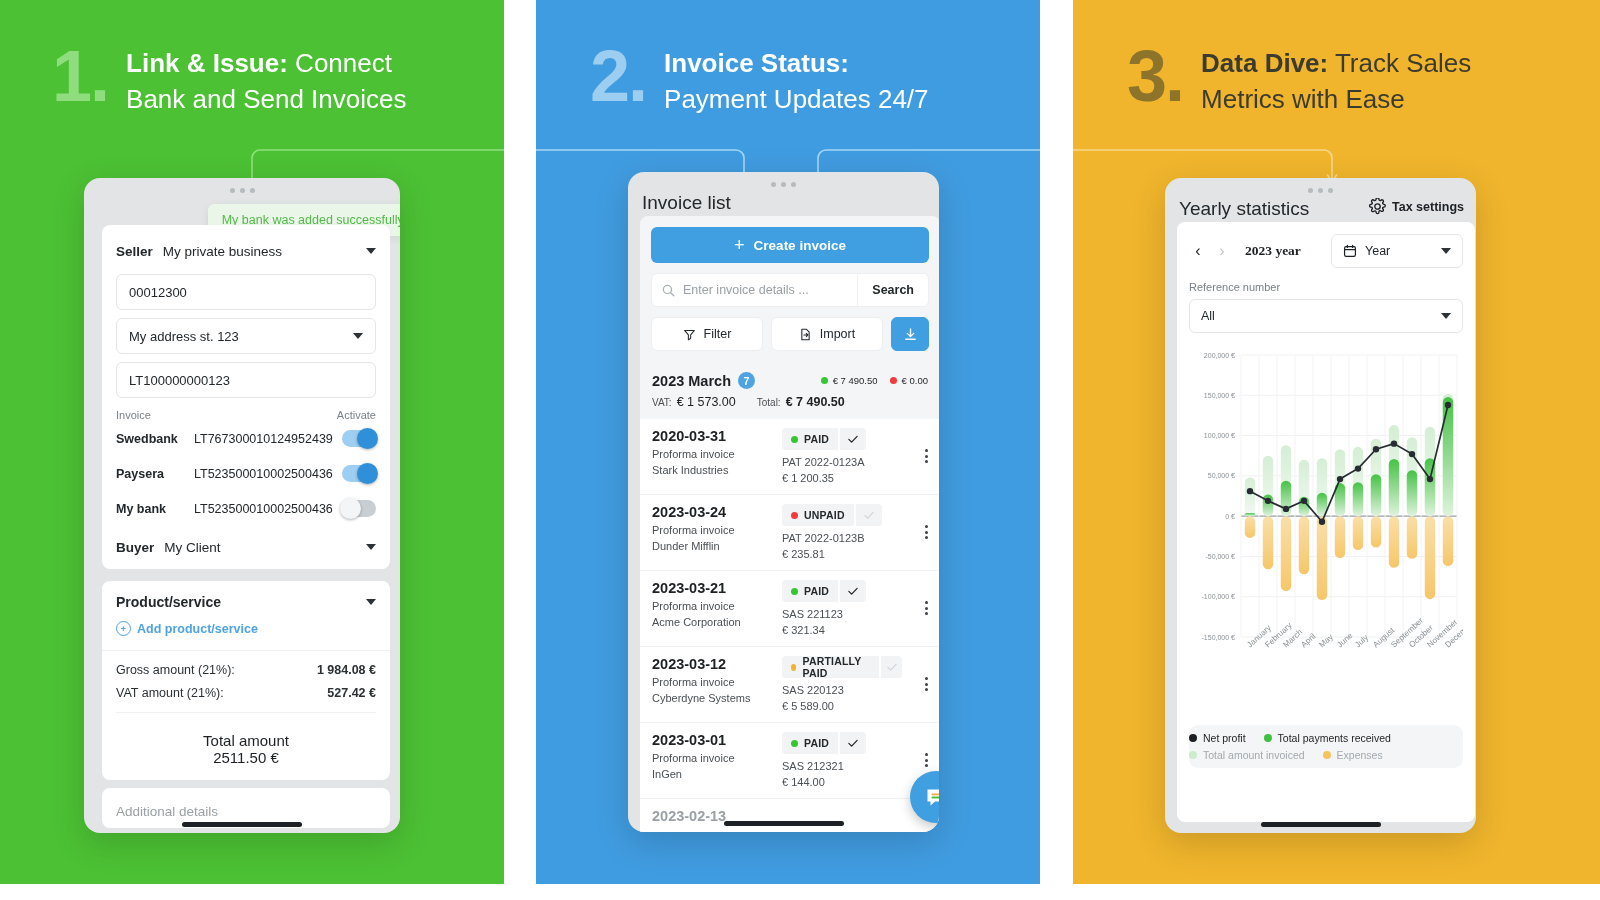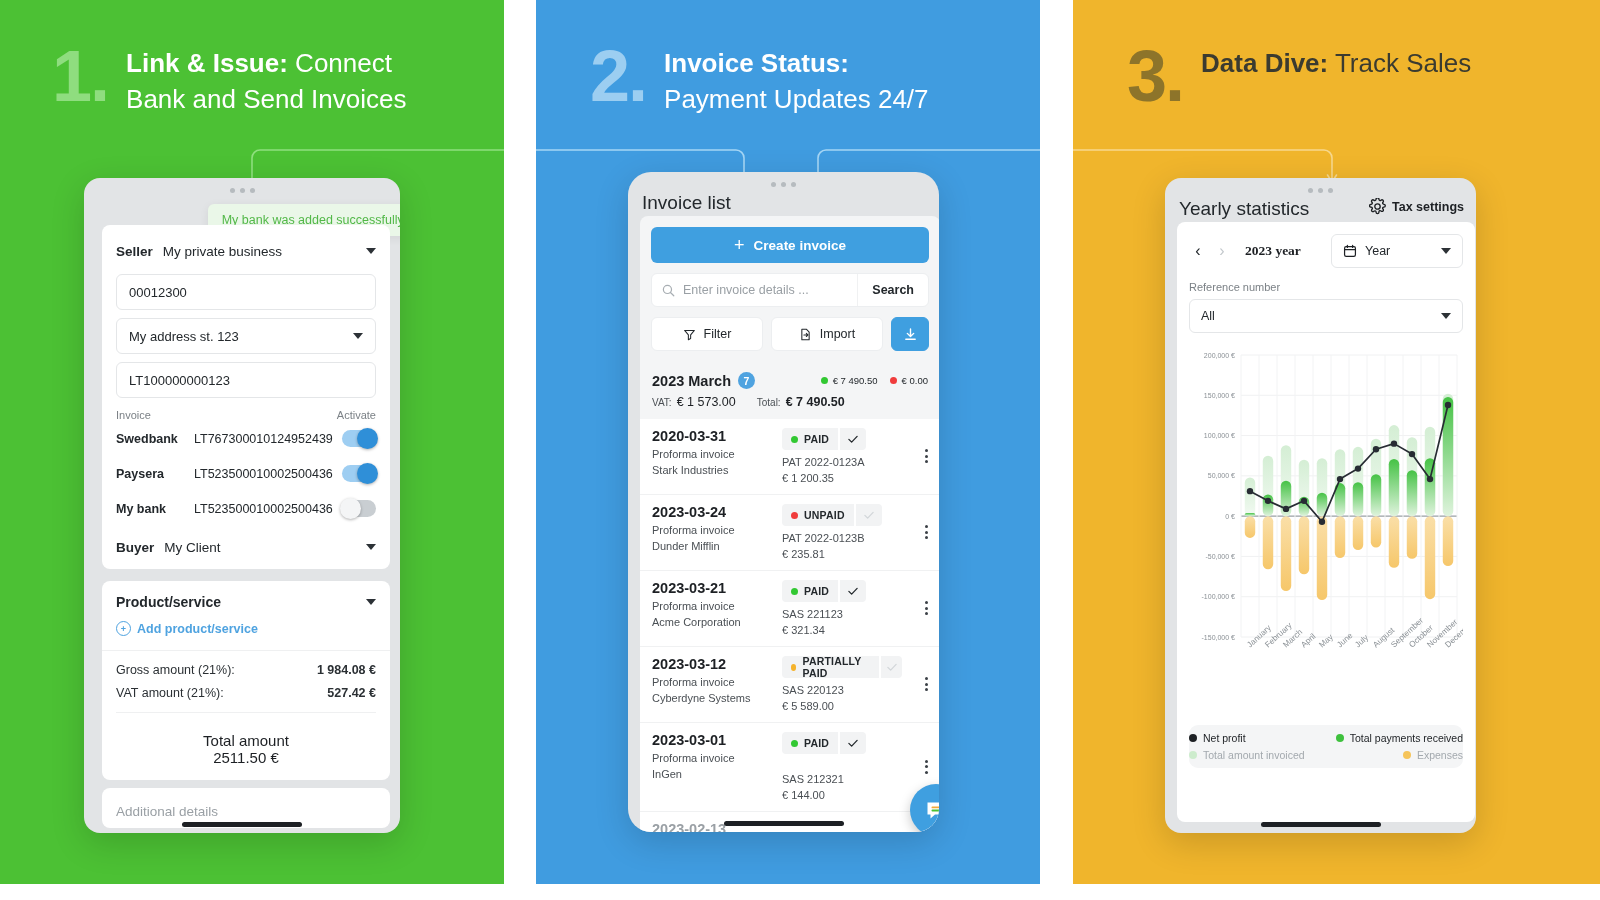--- a/index.html
+++ b/index.html
@@ -118,21 +118,21 @@
          box-shadow: 0 4px 12px rgba(0,0,0,.22); }
 
   
   .s3 { position: absolute; left: 12px; top: 44px; width: 298px; }
   .navbtn { font-size: 16px; color: #23282c; width: 18px; text-align: center; }
   .navbtn.dim { color: #c3c8cc; }
   .fld { height: 34px; border: 1px solid #e4e6e8; border-radius: 6px; background: #fff;
          display: flex; align-items: center; padding: 0 11px; font-size: 12.5px; color: #23282c; }
   .chart-wrap { position: relative; }
   .lgd { background: #f4f5f6; border-radius: 9px; padding: 7px 0; }
-  .lgd-row { display: flex; justify-content: space-between; gap: 18px; }
+  .lgd-row { display: flex; justify-content: flex-start; gap: 18px; }
   .lgd-it { display: flex; align-items: center; gap: 6px; font-size: 10.5px; }
   .lgd-it i { width: 8px; height: 8px; border-radius: 50%; display: block; }
 </style>
 </head>
 <body>
 
 <div class="stage">
 
   <div class="panel p1">
     <div class="hdr">
@@ -160,20 +160,21 @@
       <path d="M0 2 H200 a8 8 0 0 1 8 8 V40" fill="none" stroke="#a5d6f5" stroke-width="1.6"></path>
       <path d="M504 2 H290 a8 8 0 0 0 -8 8 V40" fill="none" stroke="#a5d6f5" stroke-width="1.6"></path>
     </svg>
   </div>
 
   <div class="panel p3">
     <div class="hdr">
       <div class="stepnum">3.</div>
       <div class="hdrtxt">
         <b>Data Dive:</b><span class="lt"> Track Sales</span><br>
+        <span class="lt">Metrics with Ease</span>
       </div>
     </div>
     <svg class="conn" style="left:0;top:148px;width:527px;height:42px" viewBox="0 0 527 42">
       <path d="M0 2 H251 a8 8 0 0 1 8 8 V32" fill="none" stroke="#f7d88d" stroke-width="1.6"></path>
       <path d="M254.5 27 L259 34 L263.5 27" fill="none" stroke="#f7d88d" stroke-width="1.6" stroke-linecap="round" stroke-linejoin="round"></path>
     </svg>
   </div>
 
   <div class="phone" style="left:84px; top:178px; width:316px; height:655px;">
     <div class="dots">
@@ -267,21 +268,21 @@
         </div>
       </div>
 
       <div class="card" style="position:absolute; left:0; top:590px; width:288px; height:40px; padding:14px;">
         <span style="font-size:13.5px;color:#9aa0a5;">Additional details</span>
       </div>
     </div>
     <div class="homebar"></div>
   </div>
 
-  <div class="phone" style="left:628px; top:172px; width:311px; height:660px;border-radius:23px;">
+  <div class="phone" style="left:628px; top:172px; width:311px; height:660px;">
     <div class="dots">
         <i></i>
         <i></i>
         <i></i>
       </div>
     <div class="phonetitle" style="left:14px; top:20px; font-size:19px;">Invoice list</div>
 
     <div class="s2">
 
       <div style="background:#f4f5f6; border-radius:8px 8px 0 0; padding:11px 11px 12px;">
@@ -475,21 +476,21 @@
             <span class="badge">
               <i style="background:#32c832"></i>
                 <span>PAID</span>
             </span>
             <span class="chk">
               <svg width="12" height="12" viewBox="0 0 16 16">
                   <path d="M2.5 8.5l3.7 3.7L13.5 4.5" fill="none" stroke="#23282c" stroke-width="1.7" stroke-linecap="round" stroke-linejoin="round"></path>
                 </svg>
             </span>
           </div>
-          <div class="sub" style="margin-top:19px;">SAS 212321</div>
+          <div class="sub" style="margin-top:6px;">SAS 212321</div>
           <div class="sub" style="margin-top:4px;">€ 144.00</div>
         </div>
         <div style="width:26px;display:flex;align-items:center;justify-content:flex-end;">
           <span class="kebab">
               <i></i>
               <i></i>
               <i></i>
             </span>
         </div>
       </div>

